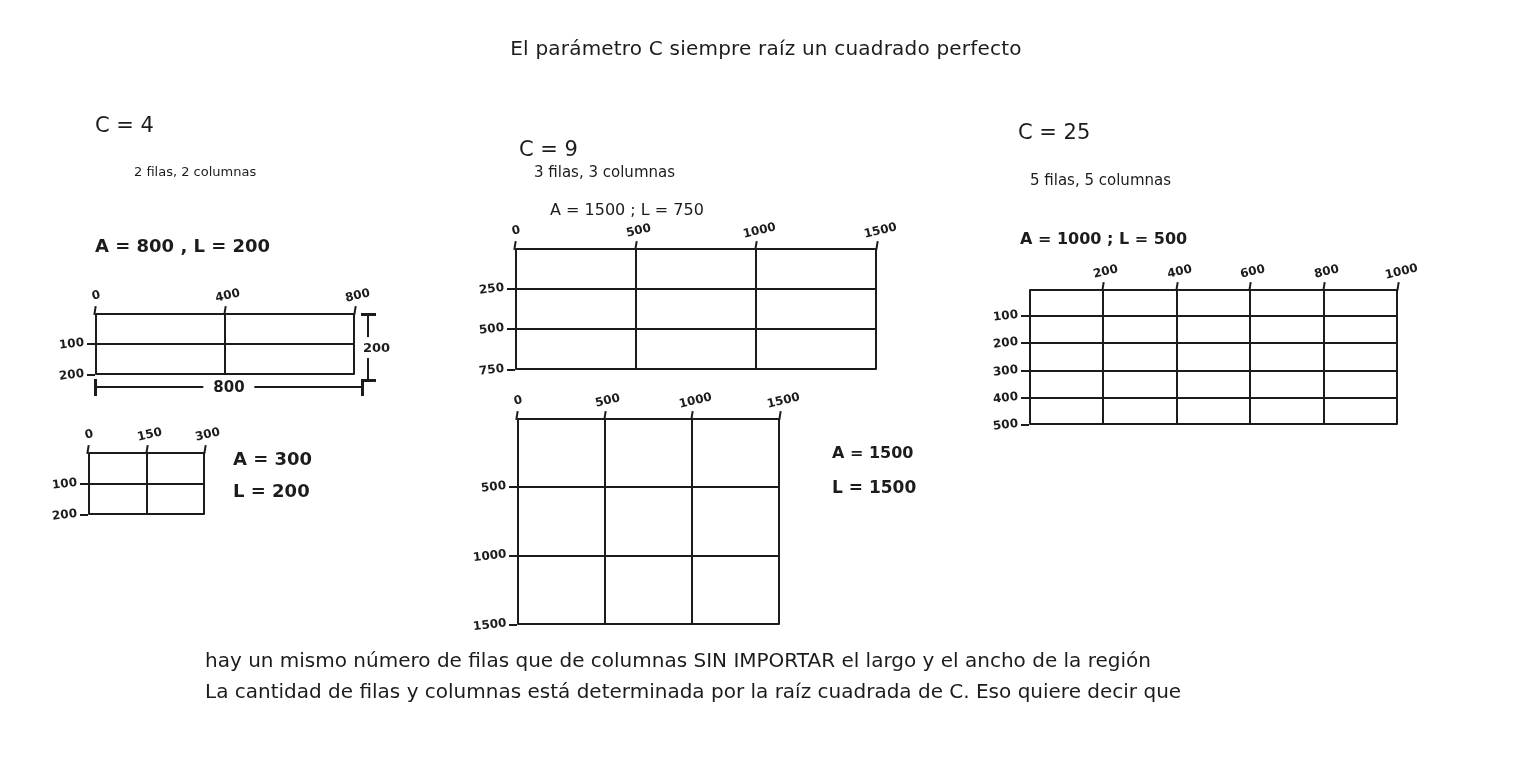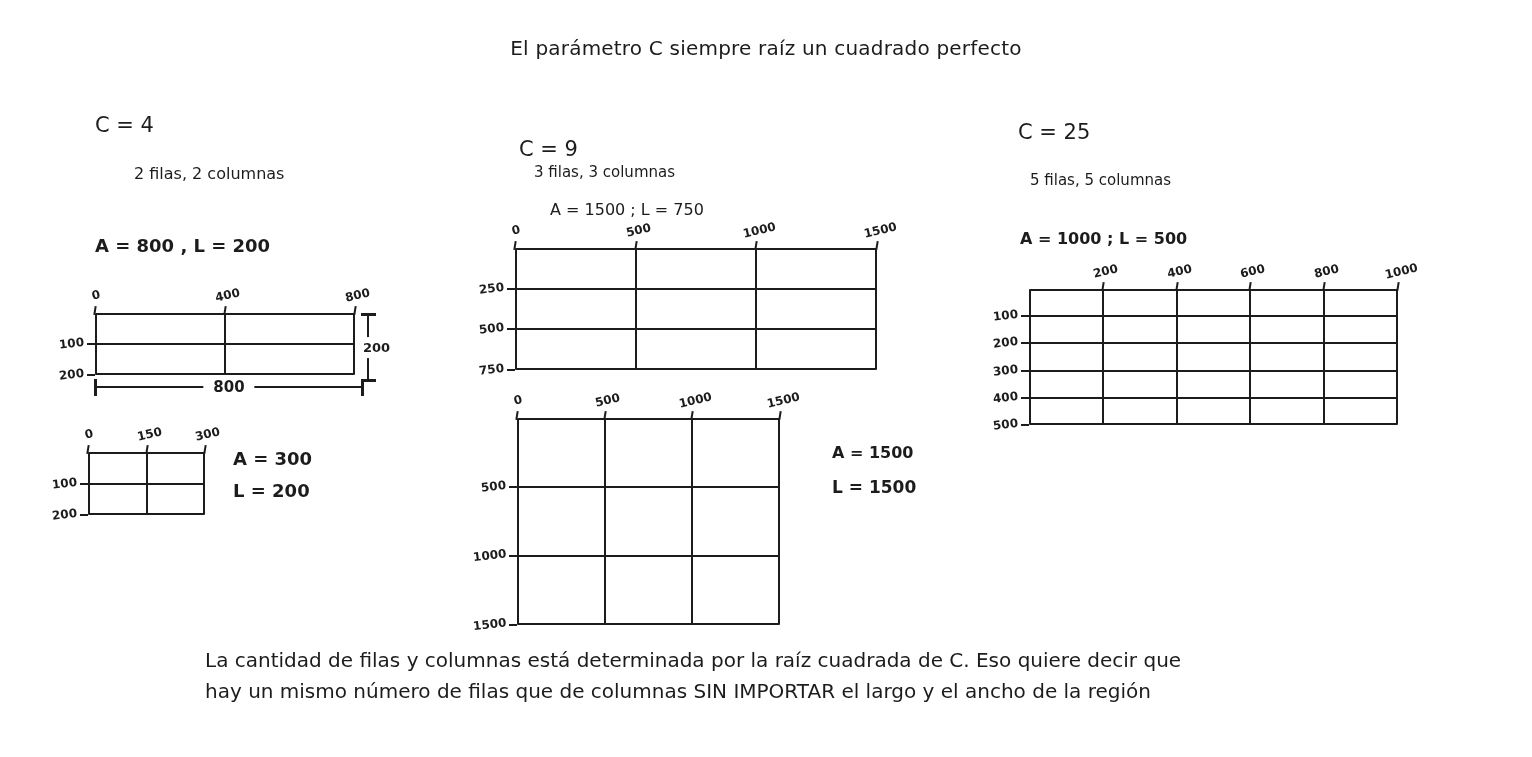--- a/index.html
+++ b/index.html
@@ -4,21 +4,21 @@
 <style>
   html,body{margin:0;padding:0;background:#fff;}
   body{
     width:1532px;height:757px;position:relative;overflow:hidden;
     font-family:"DejaVu Sans",sans-serif;color:#1c1c1c;
   }
   .abs{position:absolute;white-space:nowrap;}
   
   #title{top:36px;left:0;width:100%;text-align:center;font-size:20px;letter-spacing:.2px;}
   #c4-heading{left:95px;top:113px;font-size:21px;}
-  #c4-subtitle{left:134px;top:164px;font-size:16px;}
+  #c4-subtitle{left:134px;top:164px;font-size:13px;}
   #c4-params{left:95px;top:235px;font-size:18px;font-weight:700;}
   #c4b-a{left:233px;top:448px;font-size:18px;font-weight:700;}
   #c4b-l{left:233px;top:480px;font-size:18px;font-weight:700;}
   #c9-heading{left:519px;top:112px;font-size:21px;margin-top:25px;}
   #c9-subtitle{left:534px;top:163px;font-size:15px;}
   #c9-params{left:550px;top:200px;font-size:16px;font-weight:400;}
   #c9b-a{left:832px;top:443px;font-size:16px;font-weight:700;}
   #c9b-l{left:832px;top:477px;font-size:17px;font-weight:700;}
   #c25-heading{left:1018px;top:120px;font-size:21px;}
   #c25-subtitle{left:1030px;top:171px;font-size:15px;}
@@ -186,15 +186,15 @@
     <i class="ytick" style="top: 40%;"></i>
     <span class="yt" style="top: 60%;">300</span>
     <i class="ytick" style="top: 60%;"></i>
     <span class="yt" style="top: 80%;">400</span>
     <i class="ytick" style="top: 80%;"></i>
     <span class="yt" style="top: 100%;">500</span>
     <i class="ytick" style="top: 100%;"></i>
   </div>
 
 <div class="abs" id="footer">
+  <div>hay un mismo número de filas que de columnas SIN IMPORTAR el largo y el ancho de la región</div>
   <div>La cantidad de filas y columnas está determinada por la raíz cuadrada de C. Eso quiere decir que</div>
-  <div>hay un mismo número de filas que de columnas SIN IMPORTAR el largo y el ancho de la región</div>
 </div>
 
 </body></html>

